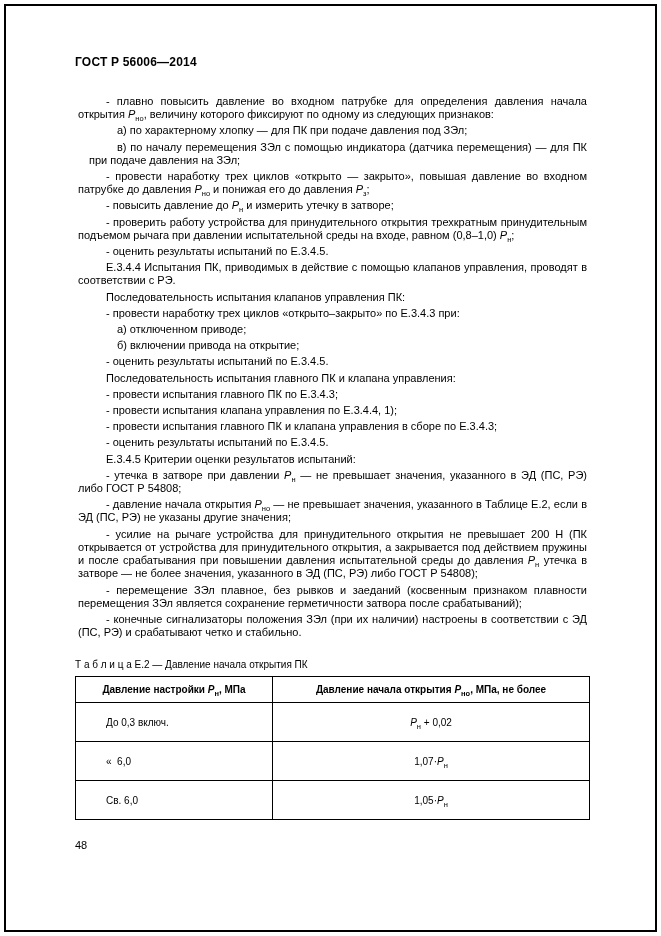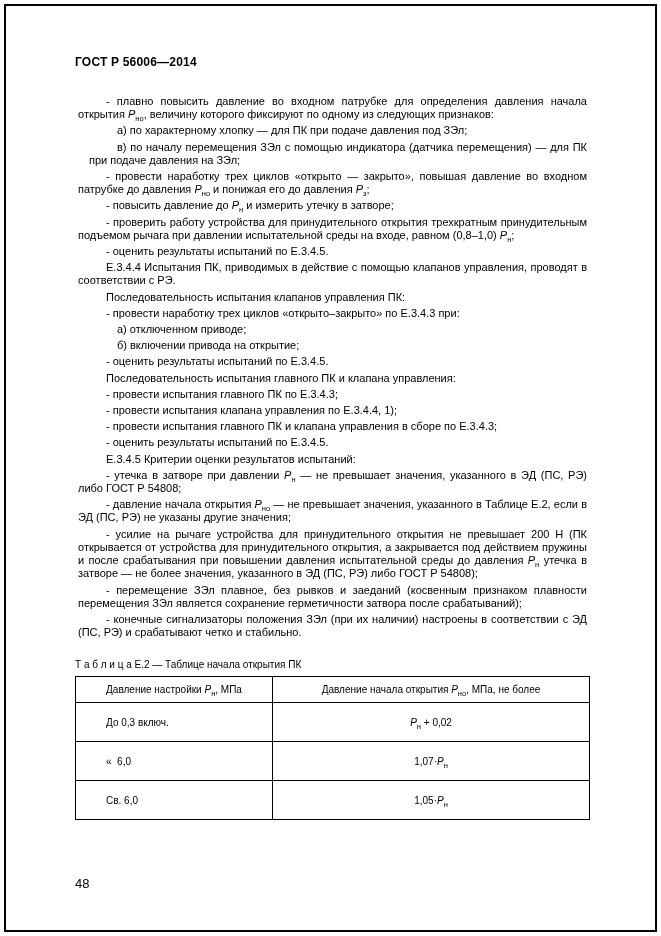--- a/index.html
+++ b/index.html
@@ -12,26 +12,26 @@
   .content{position:absolute;left:75px;top:55px;width:515px;}
   .doc-header{font-weight:bold;font-size:12px;letter-spacing:0.2px;margin-bottom:26px;}
   .body-text p{margin:3px;font-size:11px;line-height:13.2px;text-align:justify;}
   .body-text p.para{text-indent:28px;}
   .body-text p.list{margin-left:14px;text-indent:28px;}
   sub{font-size:7.5px;line-height:0;}
   i{font-style:italic;}
   .table-caption{margin-top:20px;margin-bottom:6px;font-size:10px;}
   table{width:100%;border-collapse:collapse;font-size:10px;table-layout:fixed;}
   th,td{border:1px solid #000;}
-  th{font-weight:normal;text-align:center;padding:7px 4px;vertical-align:middle;}
+  th{font-weight:bold;text-align:center;padding:7px 4px;vertical-align:middle;}
   th:first-child{width:188px;}
   td{height:20px;padding:9px 4px;vertical-align:middle;}
   td.c1{padding-left:30px;text-align:left;}
   td.c2{text-align:center;}
-  .page-number{position:absolute;left:75px;top:876px;font-size:13px;}
+  .page-number{position:absolute;left:75px;top:839px;font-size:11px;}
 </style>
 </head>
 <body>
 
 <div class="page">
   <div class="page-border"></div>
   <div class="content">
     <div class="doc-header">ГОСТ Р 56006—2014</div>
     <div class="body-text">
         <p class="para">- плавно повысить давление во входном патрубке для определения давления начала открытия <i>P</i><sub>но</sub>, величину которого фиксируют по одному из следующих признаков:</p>
@@ -52,21 +52,21 @@
         <p class="para">- провести испытания клапана управления по Е.3.4.4, 1);</p>
         <p class="para">- провести испытания главного ПК и клапана управления в сборе по Е.3.4.3;</p>
         <p class="para">- оценить результаты испытаний по Е.3.4.5.</p>
         <p class="para">Е.3.4.5 Критерии оценки результатов испытаний:</p>
         <p class="para">- утечка в затворе при давлении <i>P</i><sub>н</sub> — не превышает значения, указанного в ЭД (ПС, РЭ) либо ГОСТ Р 54808;</p>
         <p class="para">- давление начала открытия <i>P</i><sub>но</sub> — не превышает значения, указанного в Таблице Е.2, если в ЭД (ПС, РЭ) не указаны другие значения;</p>
         <p class="para">- усилие на рычаге устройства для принудительного открытия не превышает 200 Н (ПК открывается от устройства для принудительного открытия, а закрывается под действием пружины и после срабатывания при повышении давления испытательной среды до давления <i>P</i><sub>н</sub> утечка в затворе — не более значения, указанного в ЭД (ПС, РЭ) либо ГОСТ Р 54808);</p>
         <p class="para">- перемещение ЗЭл плавное, без рывков и заеданий (косвенным признаком плавности перемещения ЗЭл является сохранение герметичности затвора после срабатываний);</p>
         <p class="para">- конечные сигнализаторы положения ЗЭл (при их наличии) настроены в соответствии с ЭД (ПС, РЭ) и срабатывают четко и стабильно.</p>
       </div>
-    <div class="table-caption">Т а б л и ц а  Е.2 — Таблице начала открытия ПК</div>
+    <div class="table-caption">Т а б л и ц а  Е.2 — Давление начала открытия ПК</div>
     <table>
       <thead>
         <tr>
             <th>Давление настройки <i>P</i><sub>н</sub>, МПа</th>
             <th>Давление начала открытия <i>P</i><sub>но</sub>, МПа, не более</th>
           </tr>
       </thead>
       <tbody>
           <tr>
             <td class="c1">До 0,3 включ.</td>

